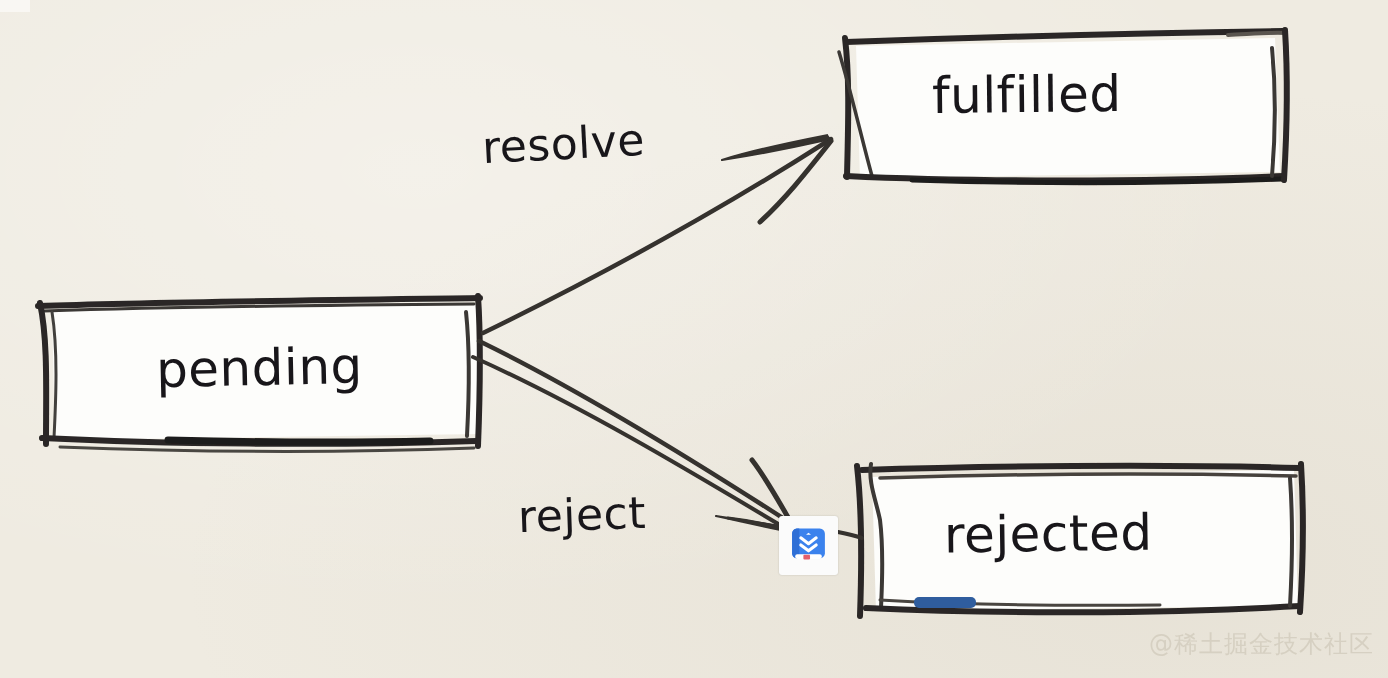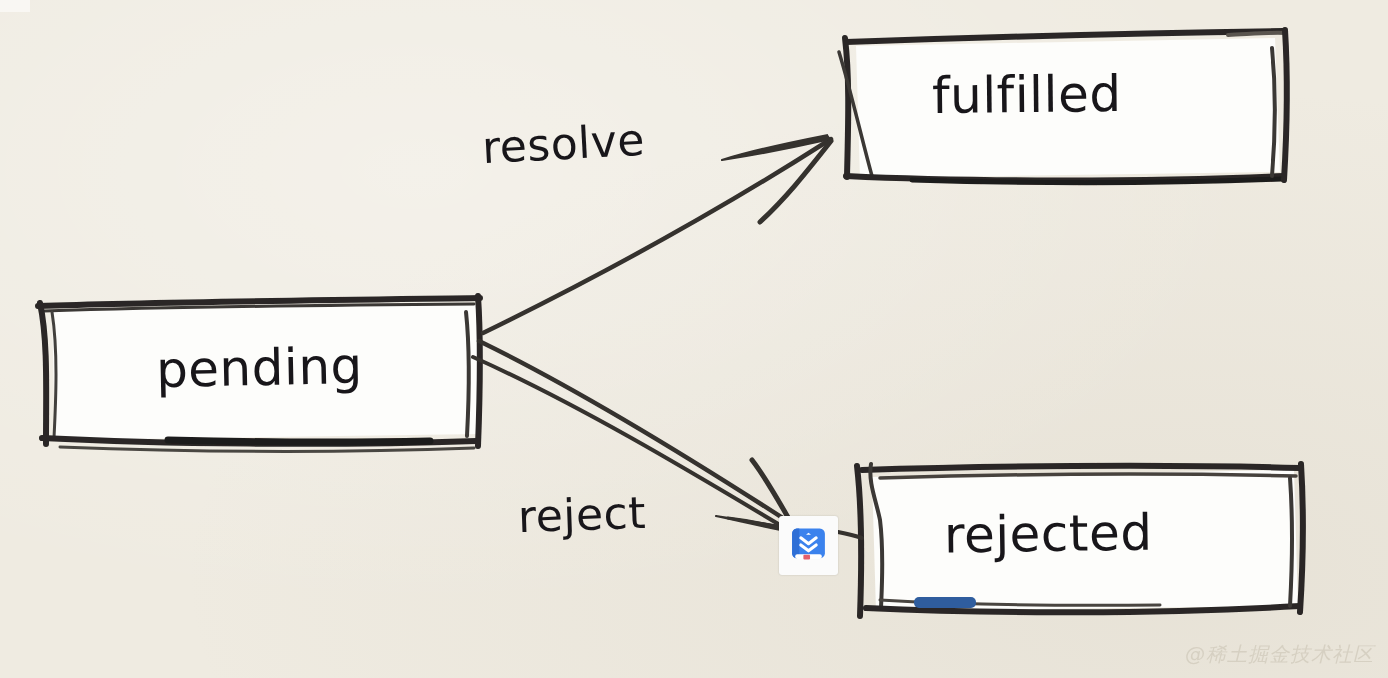--- a/index.html
+++ b/index.html
@@ -118,27 +118,26 @@
   #reader-icon .glyph {
     width: 41px;
     height: 41px;
     position: relative;
   }
 
   
   #watermark {
     position: absolute;
     right: 14px;
-    bottom: 10px;
-    font-size: 20px;
+    bottom: 18px;
+    font-size: 24px;
     color: #d6d0c2;
     letter-spacing: 1px;
     font-family: "DejaVu Sans", sans-serif;
     user-select: none;
-    font-style: italic;
   }
 </style>
 </head>
 <body>
 
 <div id="canvas">
 
   <div id="paper-texture"></div>
   <div id="top-left-sheen"></div>
 

